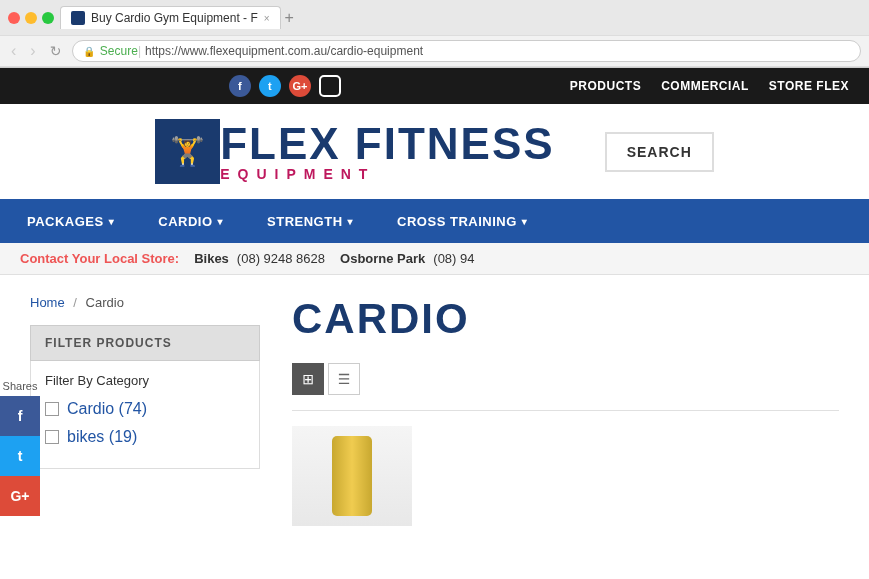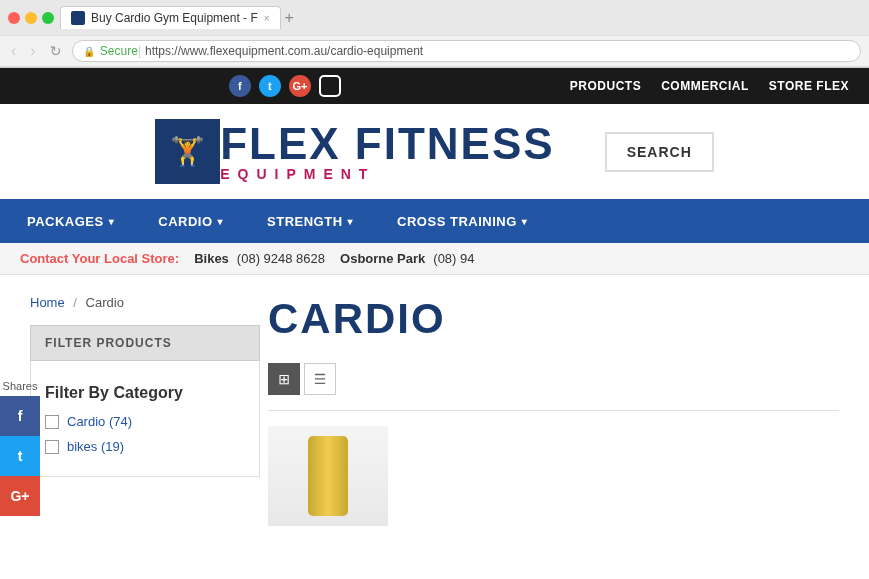--- a/index.html
+++ b/index.html
@@ -57,33 +57,33 @@
     .nav-arrow { font-size: 10px; }
 
     
     .contact-bar { background: #f5f5f5; padding: 8px 20px; display: flex; align-items: center; gap: 15px; font-size: 13px; border-bottom: 1px solid #e0e0e0; }
     .contact-label { color: #e55; font-weight: 600; }
     .contact-store { display: flex; align-items: center; gap: 8px; }
     .store-name { font-weight: 700; color: #333; }
     .store-phone { color: #333; }
 
     
-    .content-area { display: flex; padding: 20px 30px; gap: 8px; }
+    .content-area { display: flex; padding: 20px 30px; gap: 32px; }
 
     
     .breadcrumb { font-size: 13px; color: #555; margin-bottom: 15px; }
     .breadcrumb a { color: #2255a4; text-decoration: none; }
     .breadcrumb-sep { margin: 0 5px; color: #999; }
 
     
     .sidebar { width: 230px; flex-shrink: 0; }
     .filter-header { background: #e0e0e0; padding: 10px 14px; font-size: 12px; font-weight: 700; color: #555; letter-spacing: 1px; border: 1px solid #ccc; }
     .filter-body { border: 1px solid #ddd; border-top: none; padding: 12px 14px; }
-    .filter-category-title { font-size: 16px; font-weight: 700; color: #333; margin-bottom: 12px; margin-top: 11px; }
-    .filter-item { display: flex; align-items: center; gap: 8px; font-size: 13px; color: #2255a4; margin-bottom: 10px; cursor: pointer; }
+    .filter-category-title { font-size: 13px; font-weight: 400; color: #333; margin-bottom: 12px; }
+    .filter-item { display: flex; align-items: center; gap: 8px; font-size: 16px; color: #2255a4; margin-bottom: 10px; cursor: pointer; }
     .filter-checkbox { width: 14px; height: 14px; border: 1px solid #999; background: #fff; flex-shrink: 0; }
 
     
     .shares-panel { position: fixed; left: 0; top: 380px; display: flex; flex-direction: column; }
     .shares-label { font-size: 11px; color: #555; text-align: center; margin-bottom: 4px; }
     .share-btn { width: 40px; height: 40px; display: flex; align-items: center; justify-content: center; color: #fff; font-weight: 700; font-size: 14px; cursor: pointer; }
     .share-fb { background: #3b5998; }
     .share-tw { background: #1da1f2; }
     .share-gp { background: #dd4b39; }
 

